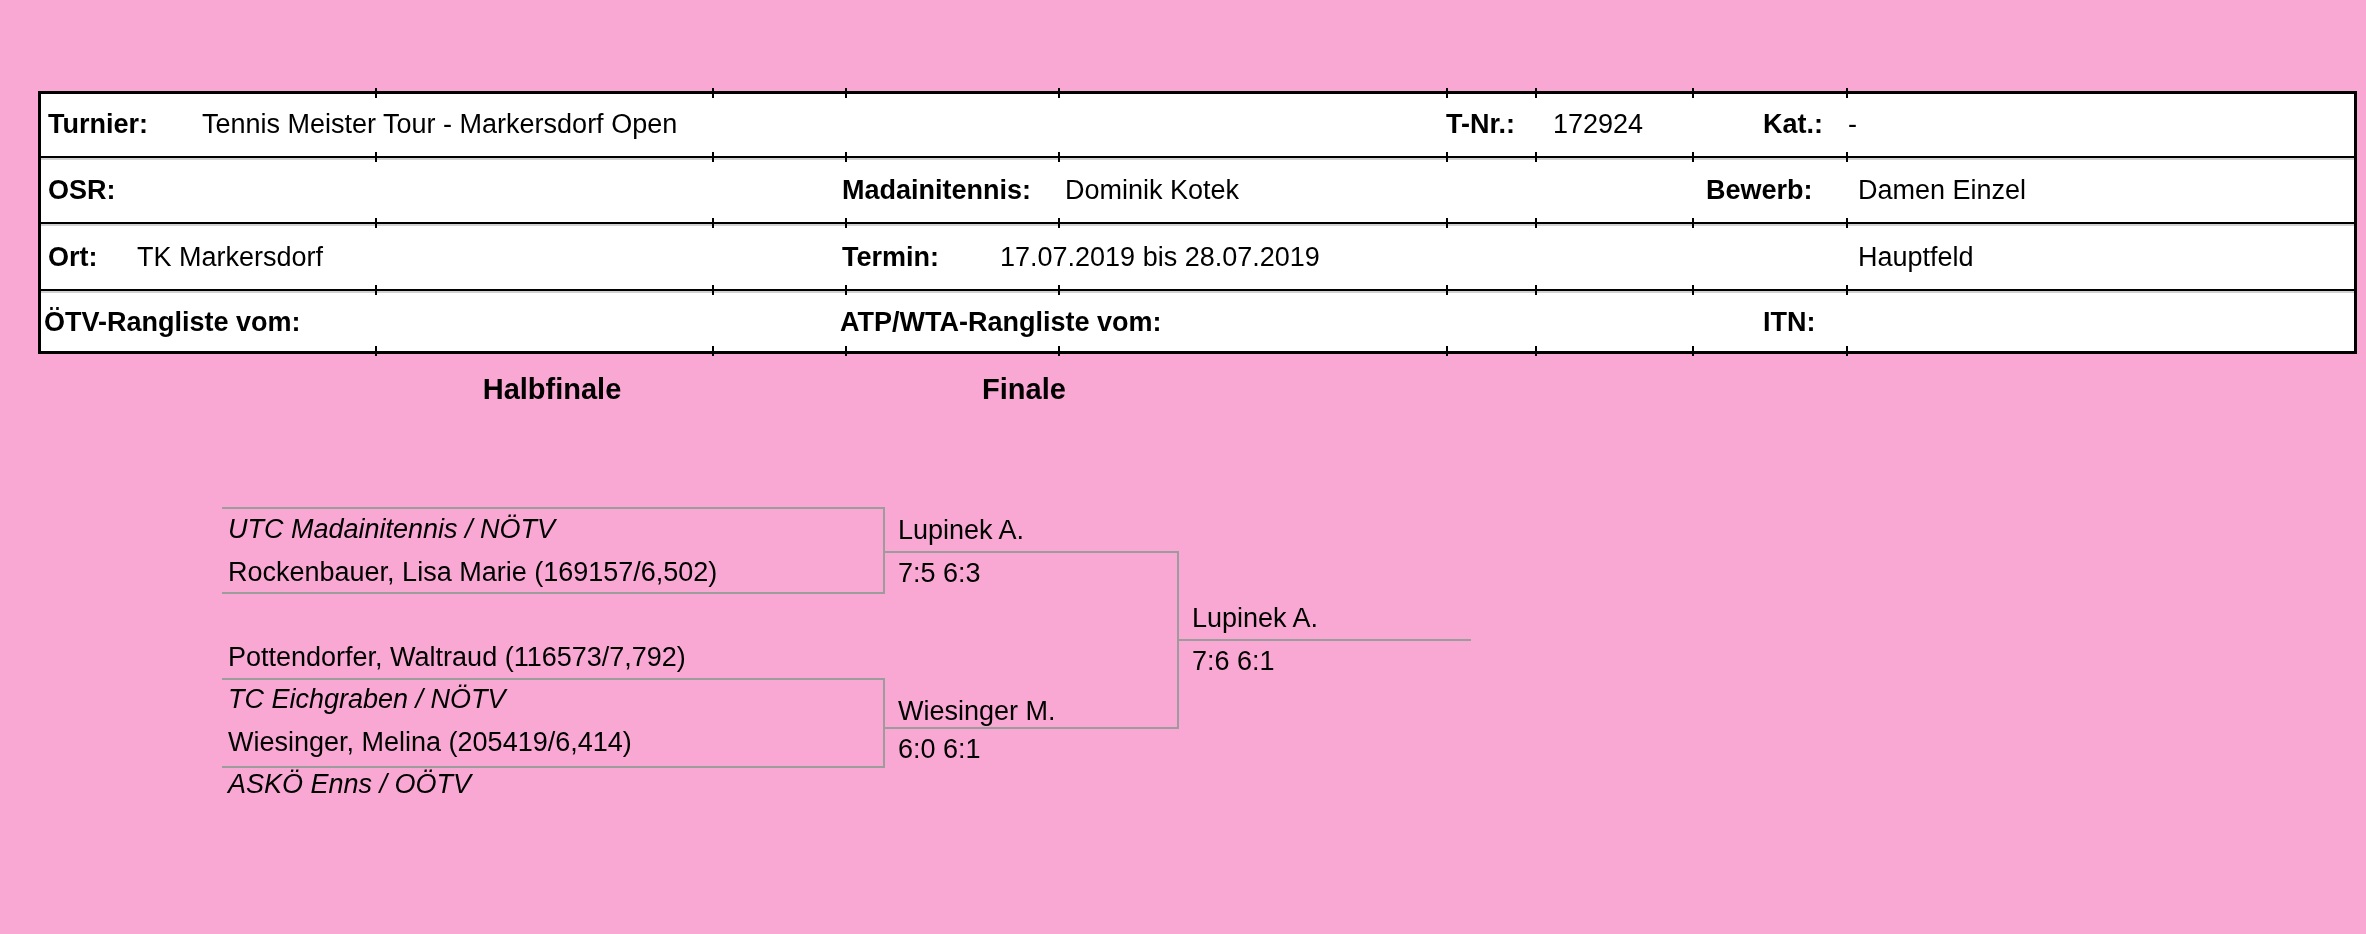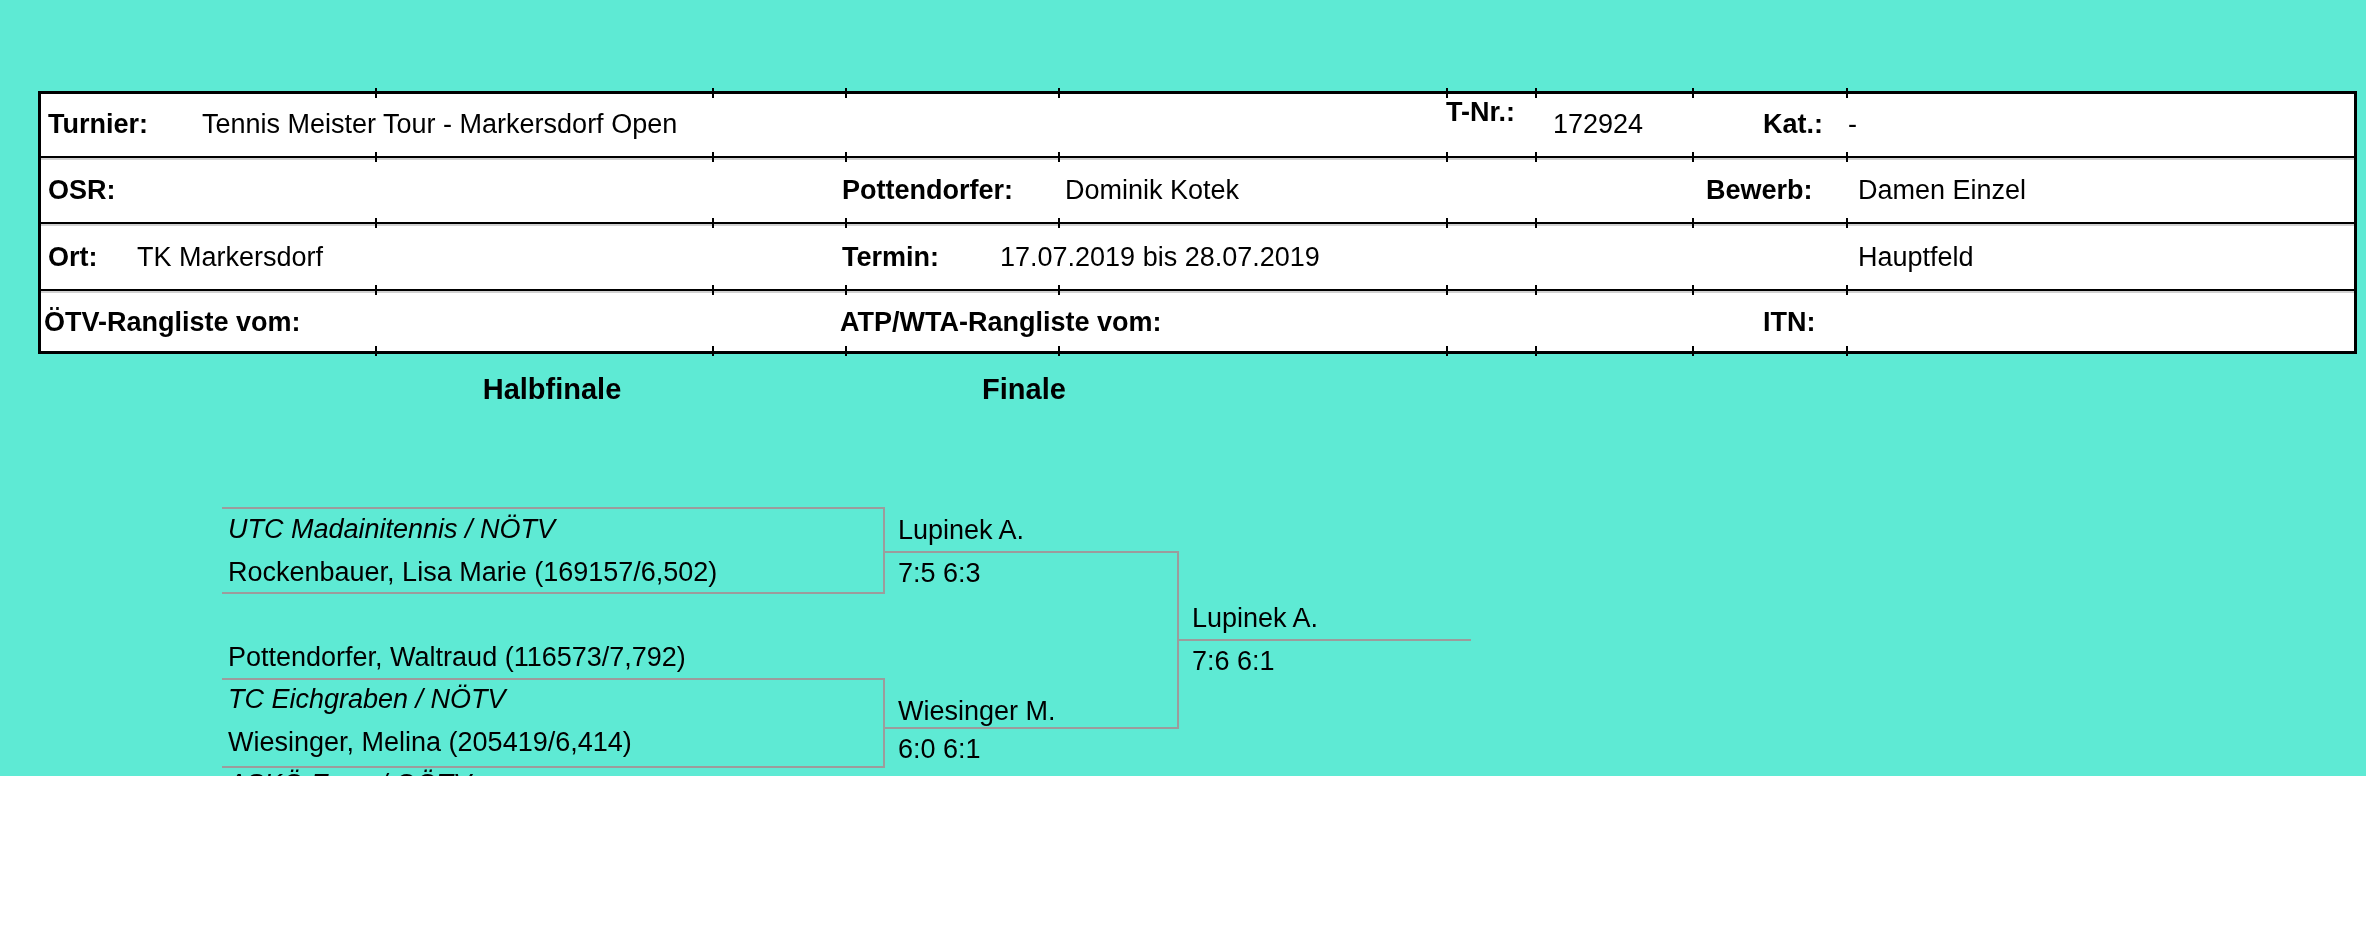--- a/index.html
+++ b/index.html
@@ -1,16 +1,16 @@
 <!DOCTYPE html>
 <html><head>
 <meta charset="utf-8">
 <style>
   html,body{margin:0;padding:0;background:#fff;}
-  .page{position:relative;width:2366px;height:776px;background:#5eead4;
+  .page{position:relative;width:2366px;height:934px;background:#f9a8d4;
         font-family:"Liberation Sans",sans-serif;color:#000;overflow:hidden;}
   .t{position:absolute;white-space:nowrap;font-size:27px;line-height:34px;}
   .b{font-weight:bold;}
   .i{font-style:italic;}
   .round-hdr{position:absolute;white-space:nowrap;font-size:29px;line-height:36px;
              font-weight:bold;width:300px;text-align:center;}
   
   .tbl{position:absolute;left:38px;top:91px;width:2319px;height:263px;
        border:3px solid #000;box-sizing:border-box;background:#fff;}
   .sep{position:absolute;left:41px;width:2313px;height:2px;background:#000;
@@ -25,27 +25,27 @@
 
 <div class="page">
 
   <div class="tbl"></div>
   <div class="sep" style="top:156px"></div>
   <div class="sep" style="top:222px"></div>
   <div class="sep" style="top:289px"></div>
 
   <div class="t b" style="left:48px;top:107px">Turnier:</div>
   <div class="t" style="left:202px;top:107px">Tennis Meister Tour - Markersdorf Open</div>
-  <div class="t b" style="left:1446px;top:95px">T-Nr.:</div>
+  <div class="t b" style="left:1446px;top:107px">T-Nr.:</div>
   <div class="t" style="left:1553px;top:107px">172924</div>
   <div class="t b" style="left:1763px;top:107px">Kat.:</div>
   <div class="t" style="left:1848px;top:107px">-</div>
 
   <div class="t b" style="left:48px;top:173px">OSR:</div>
-  <div class="t b" style="left:842px;top:173px">Pottendorfer:</div>
+  <div class="t b" style="left:842px;top:173px">Madainitennis:</div>
   <div class="t" style="left:1065px;top:173px">Dominik Kotek</div>
   <div class="t b" style="left:1706px;top:173px">Bewerb:</div>
   <div class="t" style="left:1858px;top:173px">Damen Einzel</div>
 
   <div class="t b" style="left:48px;top:240px">Ort:</div>
   <div class="t" style="left:137px;top:240px">TK Markersdorf</div>
   <div class="t b" style="left:842px;top:240px">Termin:</div>
   <div class="t" style="left:1000px;top:240px">17.07.2019 bis 28.07.2019</div>
   <div class="t" style="left:1858px;top:240px">Hauptfeld</div>
 

